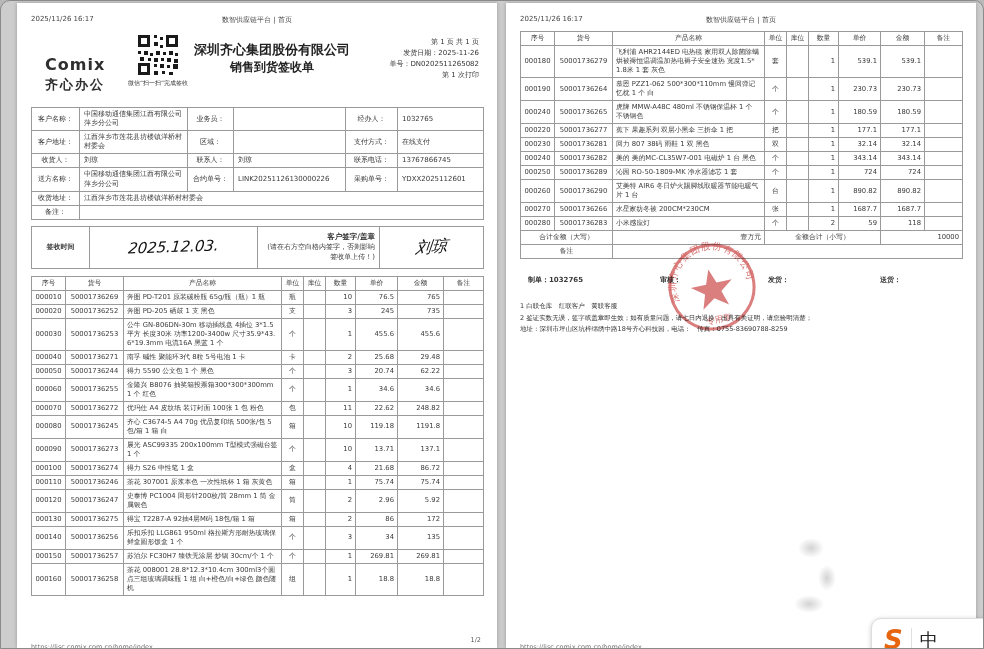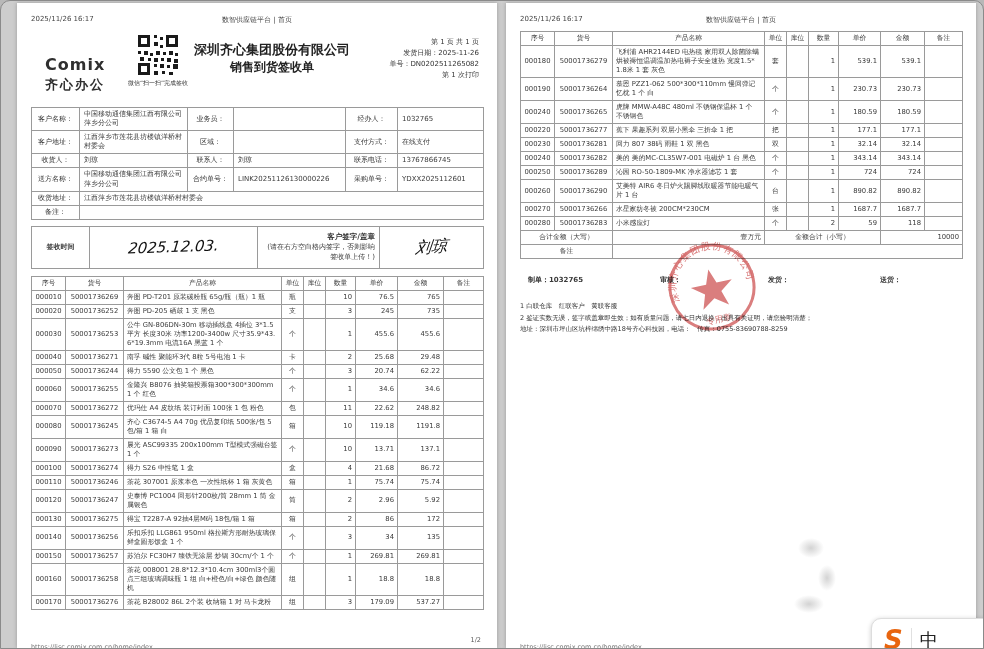--- a/index.html
+++ b/index.html
@@ -412,31 +412,20 @@
               <td class="c-no">000160</td>
               <td class="c-sku">50001736258</td>
               <td class="c-name">茶花 008001 28.8*12.3*10.4cm 300ml3个圆点三组玻璃调味瓶 1 组 白+橙色/白+绿色 颜色随机</td>
               <td class="c-unit">组</td>
               <td class="c-loc">&nbsp;</td>
               <td class="c-qty">1</td>
               <td class="c-price">18.8</td>
               <td class="c-amt">18.8</td>
               <td class="c-rmk">&nbsp;</td>
             </tr>
-            <tr>
-              <td class="c-no">000170</td>
-              <td class="c-sku">50001736276</td>
-              <td class="c-name">茶花 B28002 86L 2个装 收纳箱 1 对 马卡龙粉</td>
-              <td class="c-unit">组</td>
-              <td class="c-loc">&nbsp;</td>
-              <td class="c-qty">3</td>
-              <td class="c-price">179.09</td>
-              <td class="c-amt">537.27</td>
-              <td class="c-rmk">&nbsp;</td>
-            </tr>
           </tbody>
       </table>
     </div>
     <div class="url-footer">https://lisc.comix.com.cn/home/index</div>
     <div class="pagenum">1/2</div>
   </div>
 
   <div class="page" id="page2">
     <div class="page-inner">
       <div class="topbar">

